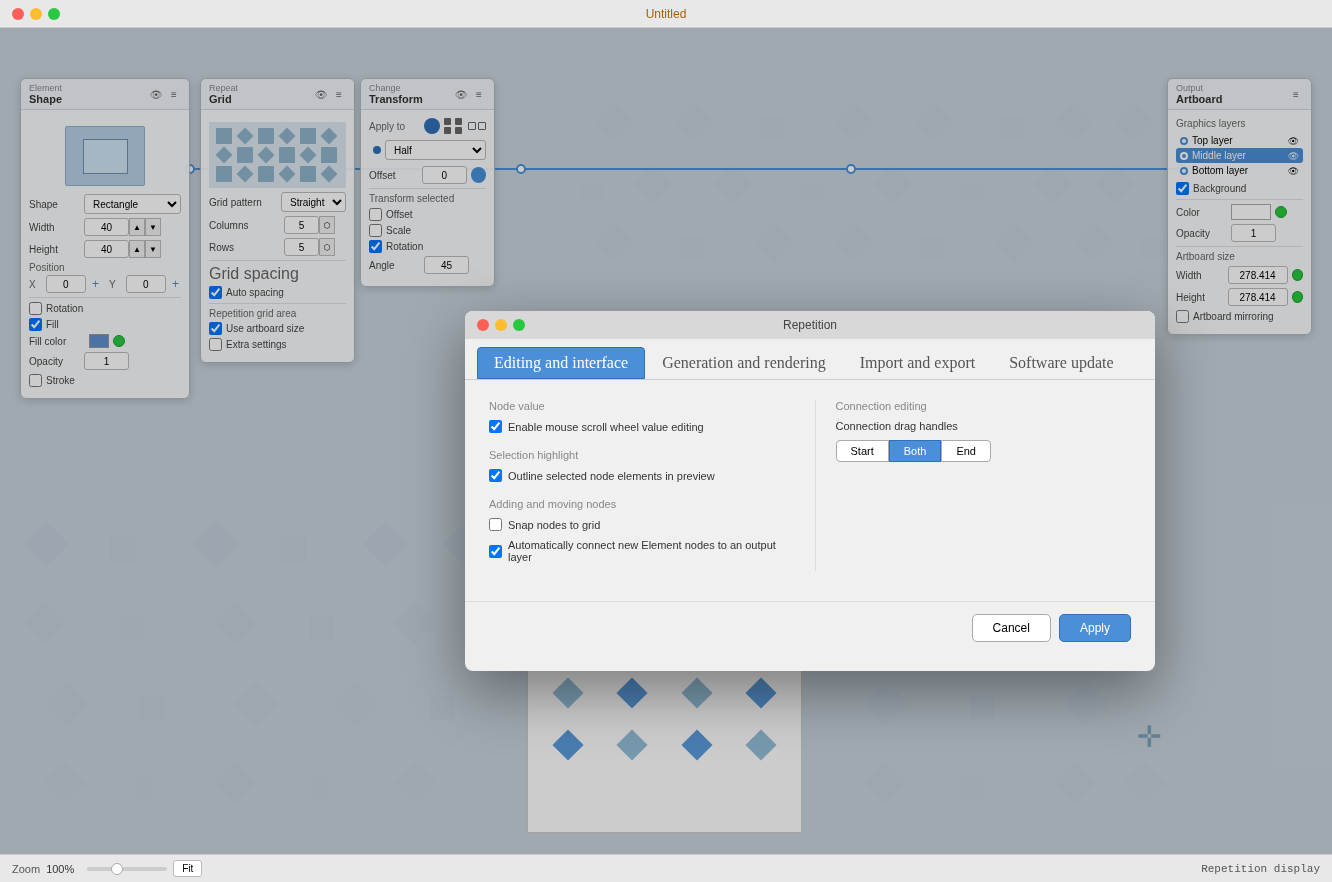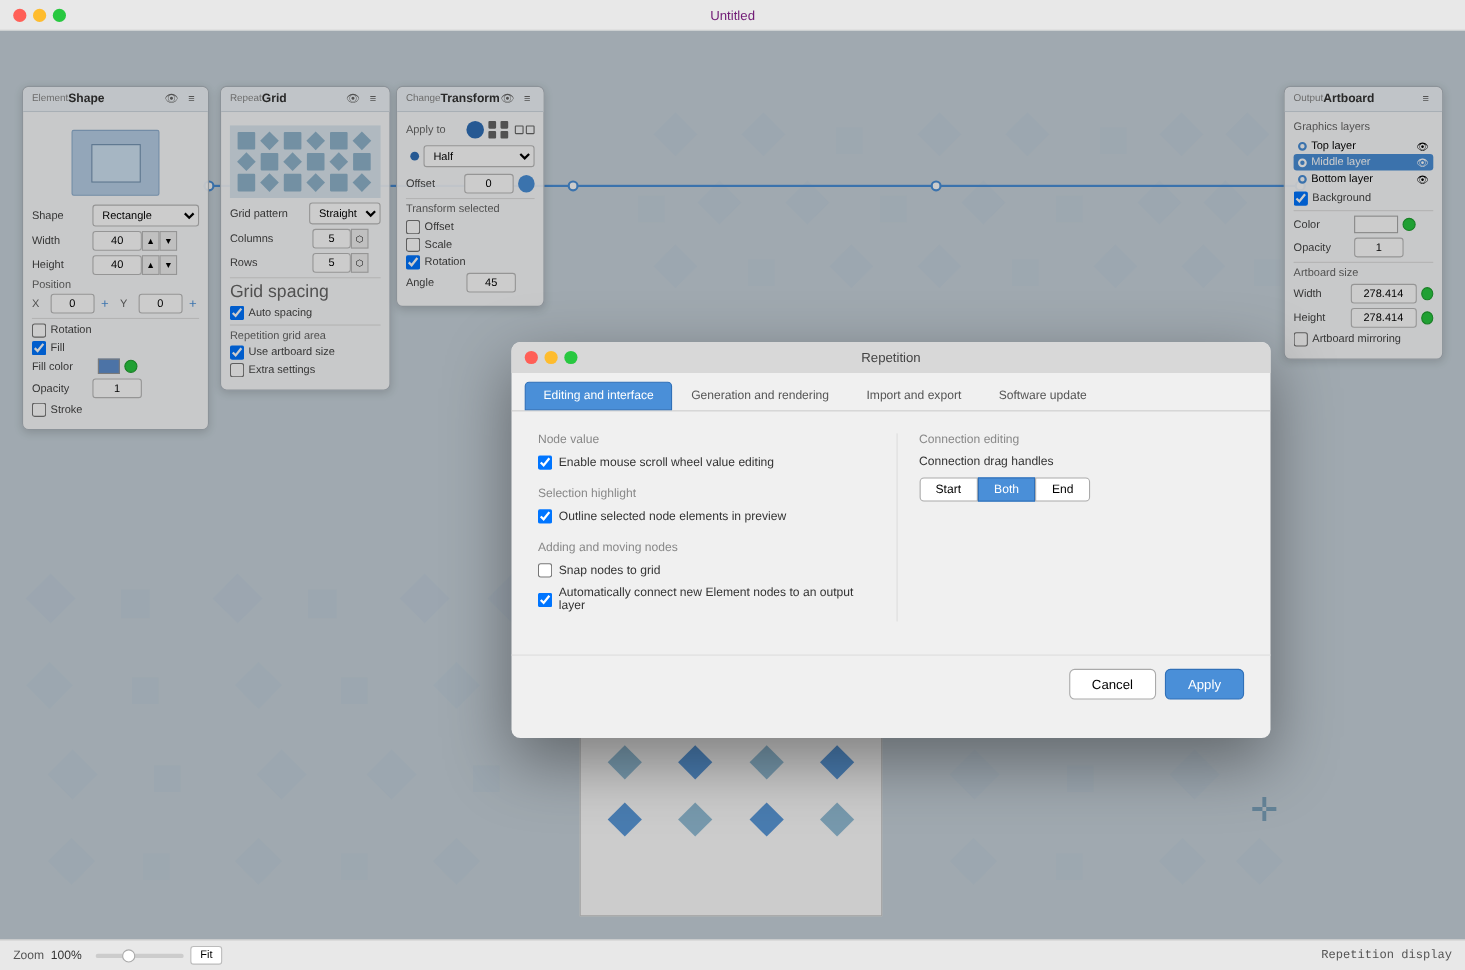--- a/index.html
+++ b/index.html
@@ -30,21 +30,21 @@
       gap: 6px;
     }
     .tb-btn {
       width: 12px; height: 12px;
       border-radius: 50%;
       border: none;
     }
     .tb-close { background: #ff5f57; }
     .tb-min { background: #febc2e; }
     .tb-max { background: #28c840; }
-    .title-text { font-size: 12px; color: #701a75; }
+    .title-text { font-size: 12px; color: #a16207; }
 
     
     .canvas-area {
       position: absolute;
       top: 28px;
       left: 0;
       right: 0;
       bottom: 28px;
       background: #c8d4dc;
       overflow: hidden;
@@ -62,21 +62,21 @@
       display: flex;
       align-items: center;
       justify-content: space-between;
       padding: 4px 8px;
       border-bottom: 1px solid #d0d8e0;
       background: rgba(240,245,250,0.9);
       border-radius: 6px 6px 0 0;
     }
     .panel-title-group {
       display: flex;
-      flex-direction: row;
+      flex-direction: column;
     }
     .panel-subtitle { font-size: 9px; color: #888; }
     .panel-title { font-size: 11px; font-weight: 600; color: #333; }
     .panel-controls { display: flex; gap: 4px; align-items: center; }
     .panel-icon { width: 14px; height: 14px; cursor: pointer; color: #666; font-size: 10px; display: flex; align-items: center; justify-content: center; }
 
     .panel-body { padding: 8px; }
 
     
     .shape-panel {
@@ -273,25 +273,26 @@
     .modal-title { font-size: 12px; color: #444; font-weight: 500; }
 
     .modal-tabs {
       display: flex;
       padding: 8px 12px 0;
       gap: 0;
       border-bottom: 1px solid #ccc;
     }
     .modal-tab {
       padding: 6px 16px;
-      font-size: 11px;
+      font-size: 16px;
       cursor: pointer;
       border-radius: 4px 4px 0 0;
       border: 1px solid transparent;
       color: #555;
+      font-family: Liberation Serif, serif;
     }
     .modal-tab.active {
       background: #4a8fd8;
       color: white;
       border-color: #3070b8;
     }
 
     .modal-content {
       padding: 20px 24px;
     }

